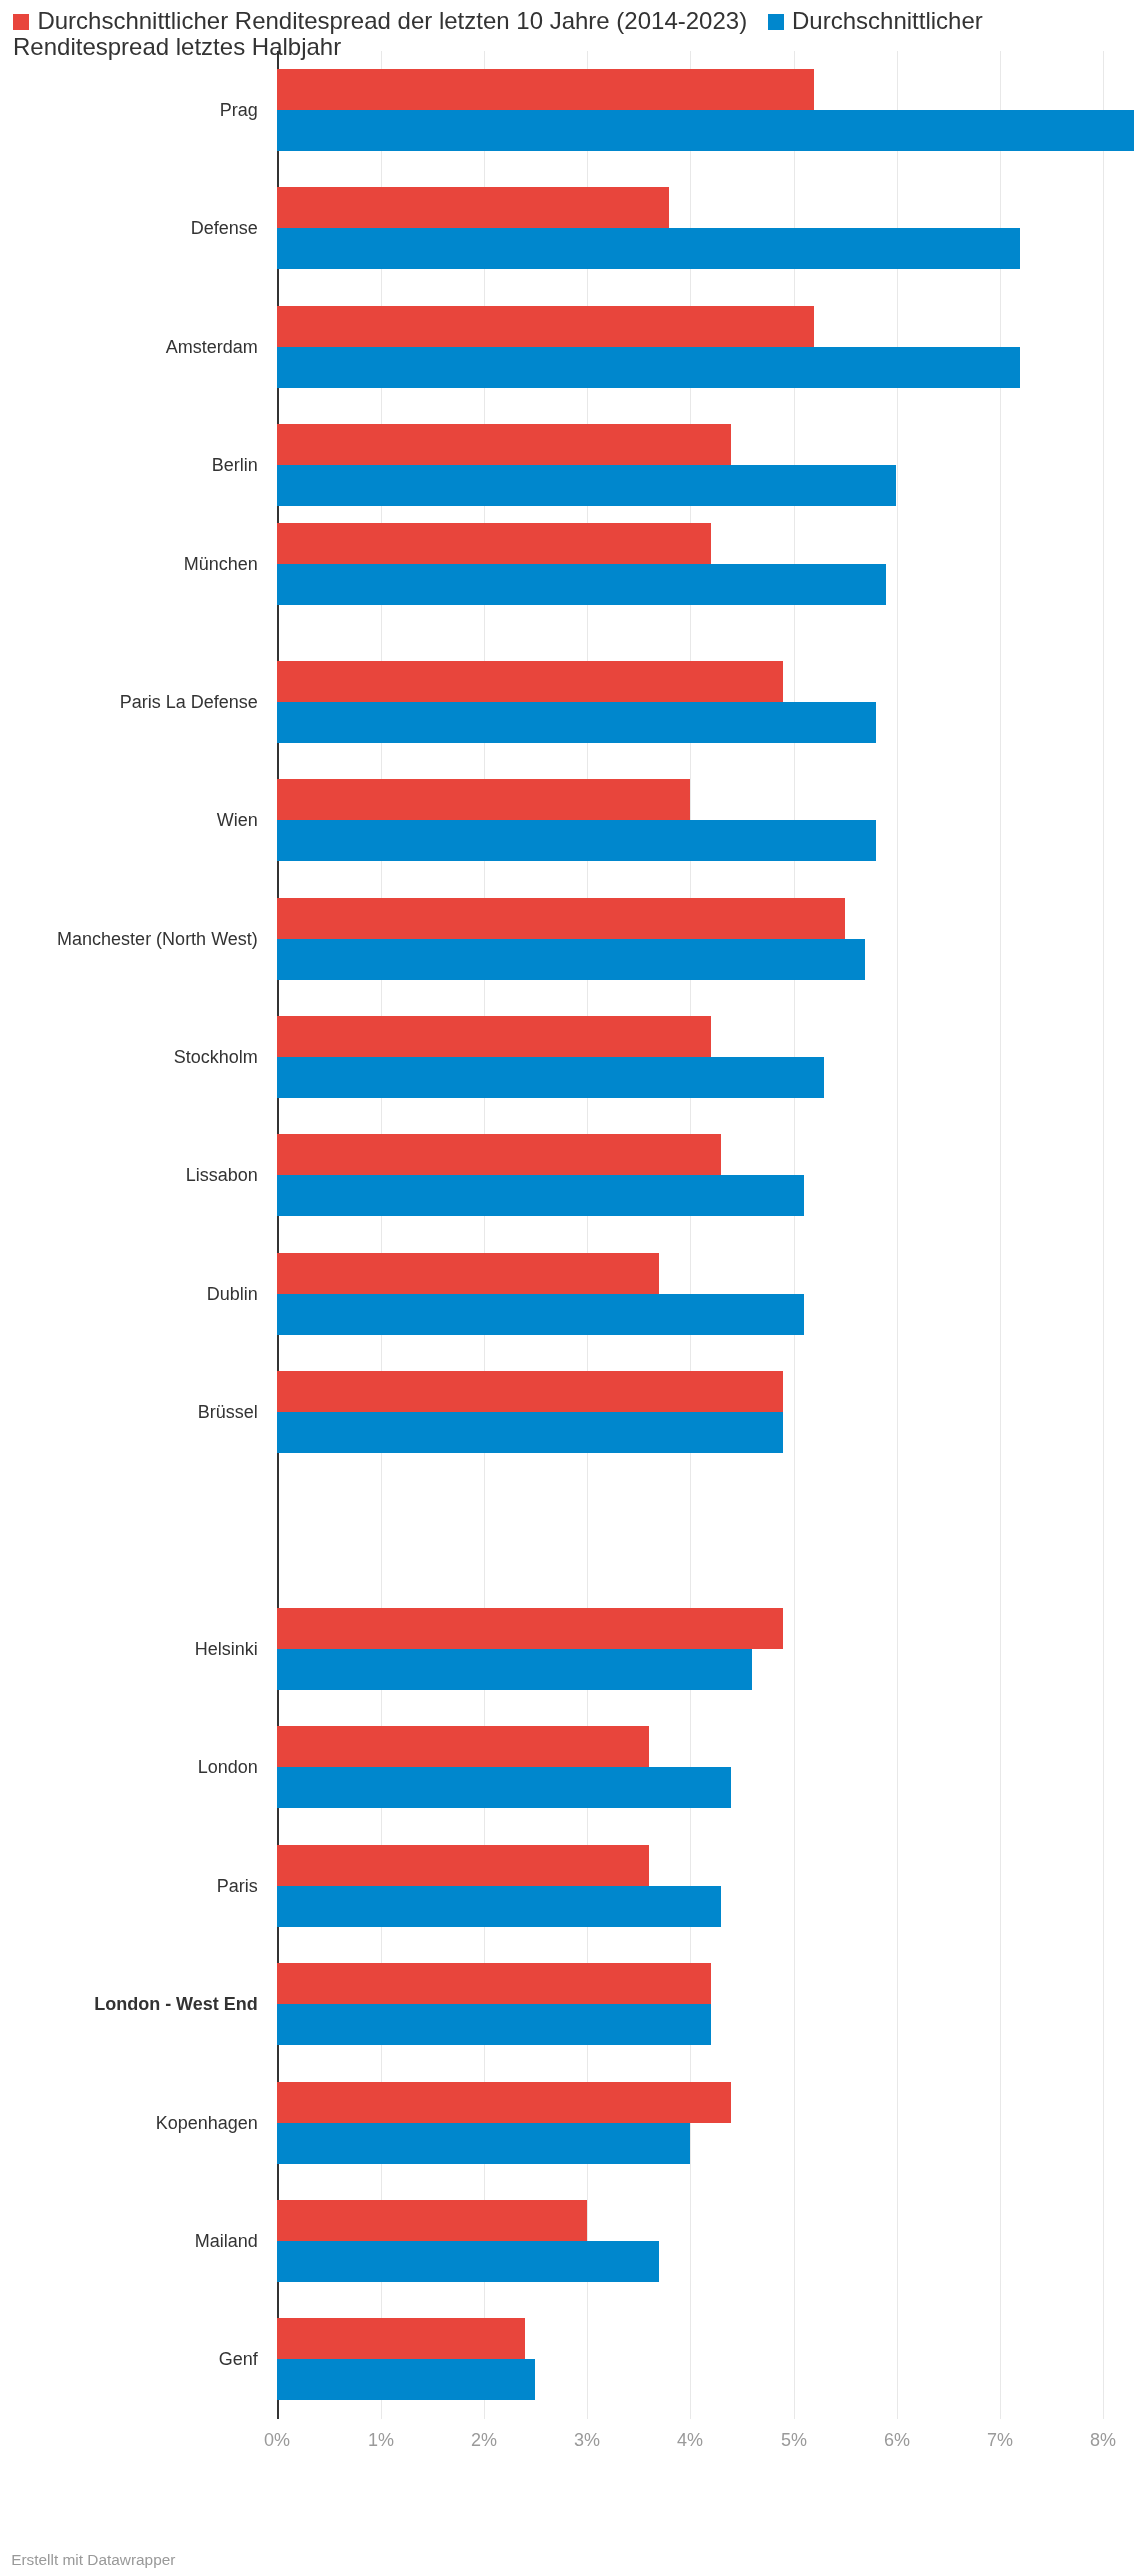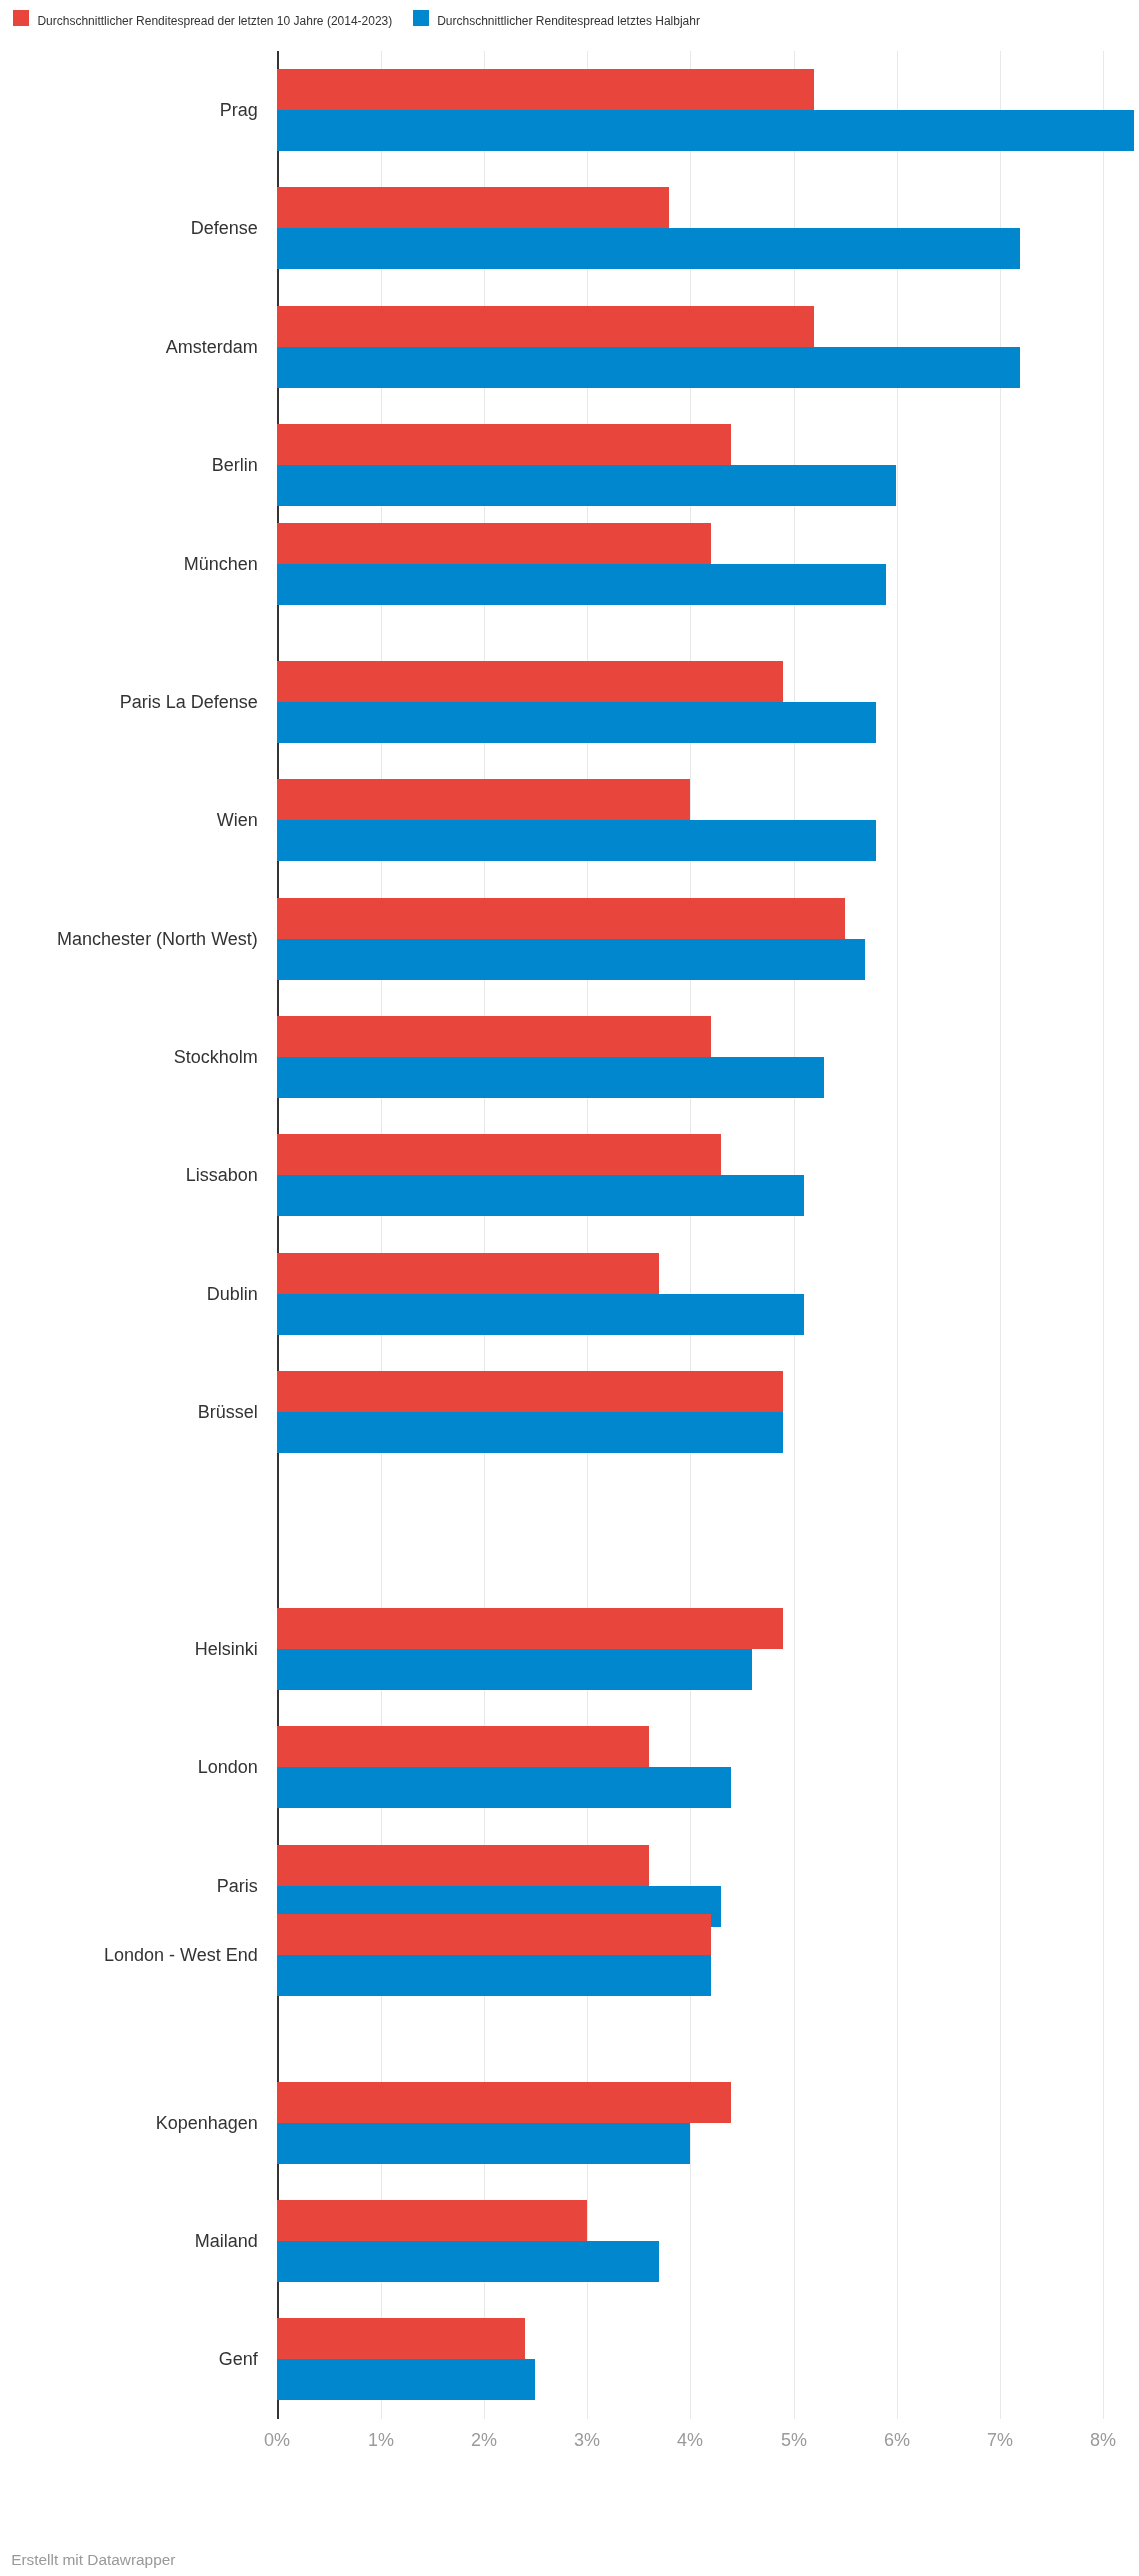--- a/index.html
+++ b/index.html
@@ -12,21 +12,21 @@
     height: 2576px;
     font-family: "Liberation Sans", sans-serif;
     color: #333333;
     position: relative;
     overflow: hidden;
   }
 
   
   #legend {
     padding: 7.5px 13px 0 13px;
-    font-size: 12px;
+    font-size: 24px;
     line-height: 26px;
     color: #333333;
   }
   .legend-item {
     display: inline;
     white-space: normal;
     margin-right: 20.5px;
   }
   .legend-swatch {
     display: inline-block;
@@ -255,21 +255,21 @@
             <div class="bar blue" title="Madrid: 4.4%" style="width: 454px; background: rgb(0, 135, 205); top: 59px; height: 41px;"></div>
           </div>
         </div>
         <div class="row" style="top: 1776px; height: 118px;">
           <div class="row-label">Paris</div>
           <div class="bars" style="height: 118px;">
             <div class="bar red" title="Paris: 3.6%" style="width: 372px; background: rgb(232, 69, 60); top: 18px; height: 41px;"></div>
             <div class="bar blue" title="Paris: 4.3%" style="width: 444px; background: rgb(0, 135, 205); top: 59px; height: 41px;"></div>
           </div>
         </div>
-        <div class="row" style="top: 1845px; height: 118px;">
+        <div class="row" style="top: 1894px; height: 118px; font-weight: bold;">
           <div class="row-label">London - West End</div>
           <div class="bars" style="height: 118px;">
             <div class="bar red" title="London - West End: 4.2%" style="width: 434px; background: rgb(232, 69, 60); top: 18px; height: 41px;"></div>
             <div class="bar blue" title="London - West End: 4.2%" style="width: 434px; background: rgb(0, 135, 205); top: 59px; height: 41px;"></div>
           </div>
         </div>
         <div class="row" style="top: 2013px; height: 118px;">
           <div class="row-label">Kopenhagen</div>
           <div class="bars" style="height: 118px;">
             <div class="bar red" title="Kopenhagen: 4.4%" style="width: 454px; background: rgb(232, 69, 60); top: 18px; height: 41px;"></div>

